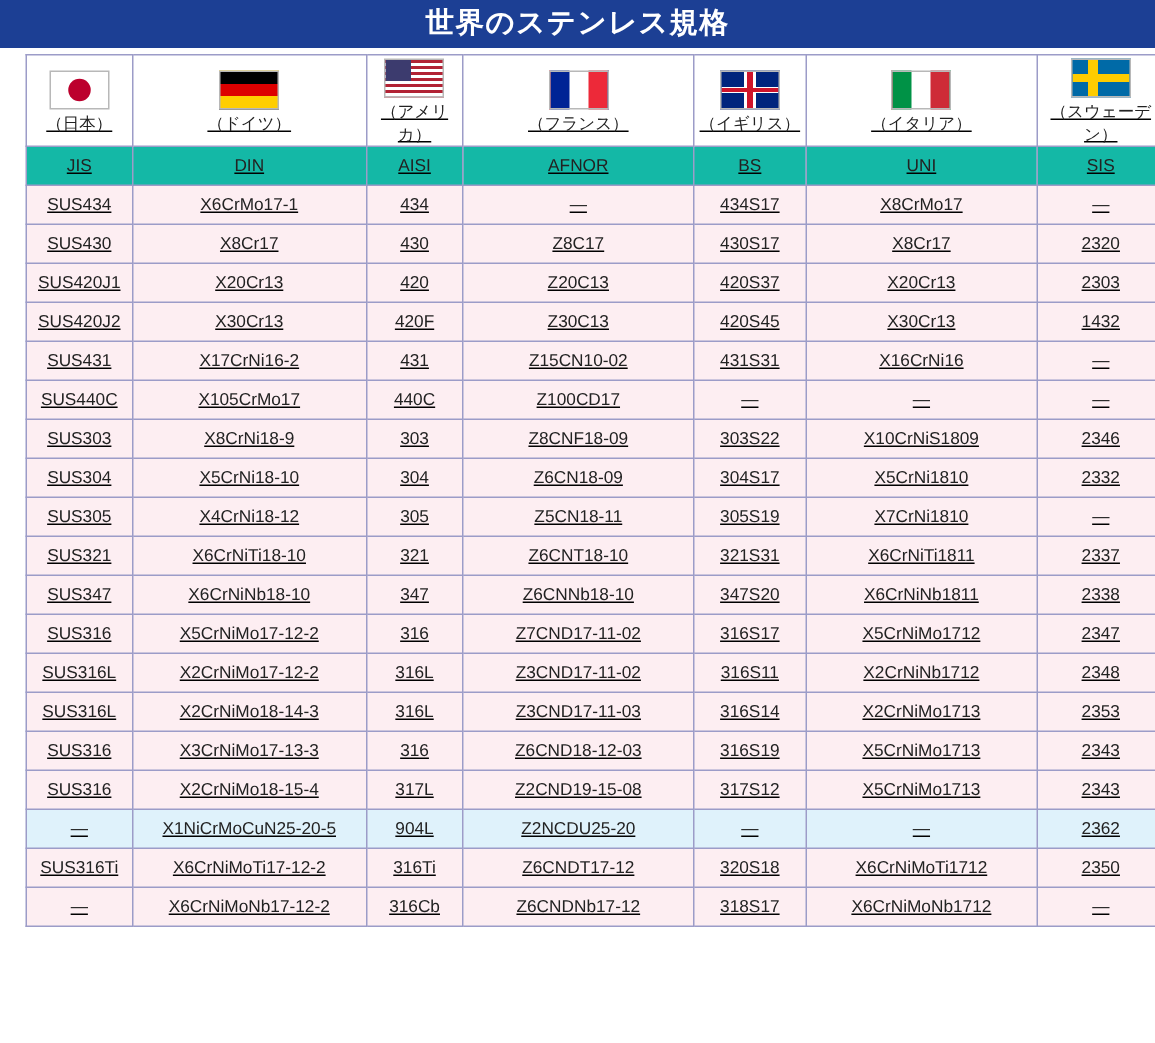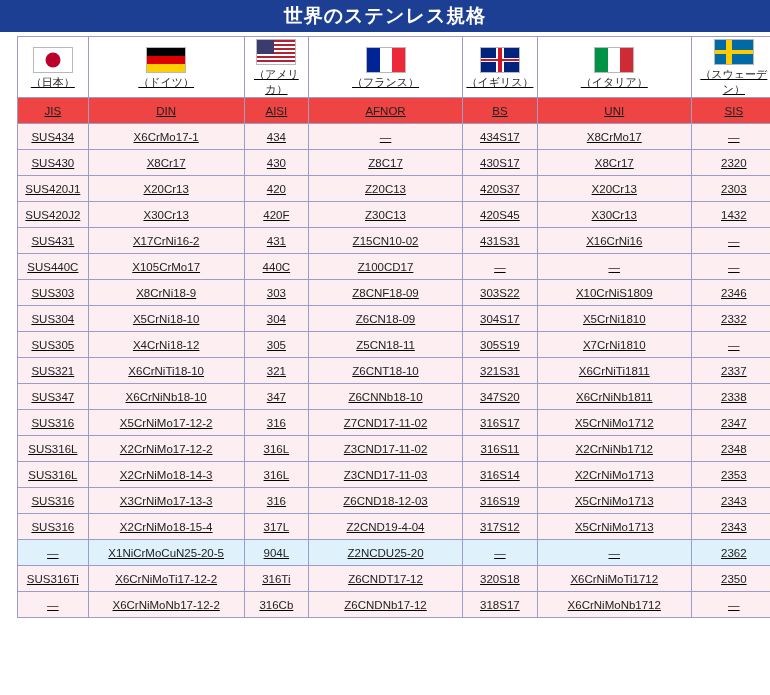--- a/index.html
+++ b/index.html
@@ -141,21 +141,21 @@
     position: absolute;
     left: 0; top: 0; right: 0; bottom: 0;
     background:
       linear-gradient(to bottom, transparent 40%, #fecc00 40% 60%, transparent 60%),
       linear-gradient(to right, transparent 28%, #fecc00 28% 44%, transparent 44%);
   }
 
   tr.std-row td { background: #ffffff; }
   tr.row-pink td { background: #fdeef2; }
   tr.row-blue td { background: #dff2fb; }
-  tr.header-codes td { background: #ef4444; font-weight: normal; }
+  tr.header-codes td { background: #14b8a6; font-weight: normal; }
 </style>
 </head>
 <body>
 
 <div class="page">
 
   <div class="title-bar">世界のステンレス規格</div>
 
   <table class="std">
     <colgroup>
@@ -353,21 +353,21 @@
           <td>316</td>
           <td>Z6CND18-12-03</td>
           <td>316S19</td>
           <td>X5CrNiMo1713</td>
           <td>2343</td>
         </tr>
         <tr class="std-row row-pink">
           <td>SUS316</td>
           <td>X2CrNiMo18-15-4</td>
           <td>317L</td>
-          <td>Z2CND19-4-04</td>
+          <td>Z2CND19-15-08</td>
           <td>317S12</td>
           <td>X5CrNiMo1713</td>
           <td>2343</td>
         </tr>
         <tr class="std-row row-blue">
           <td>—</td>
           <td>X1NiCrMoCuN25-20-5</td>
           <td>904L</td>
           <td>Z2NCDU25-20</td>
           <td>—</td>

